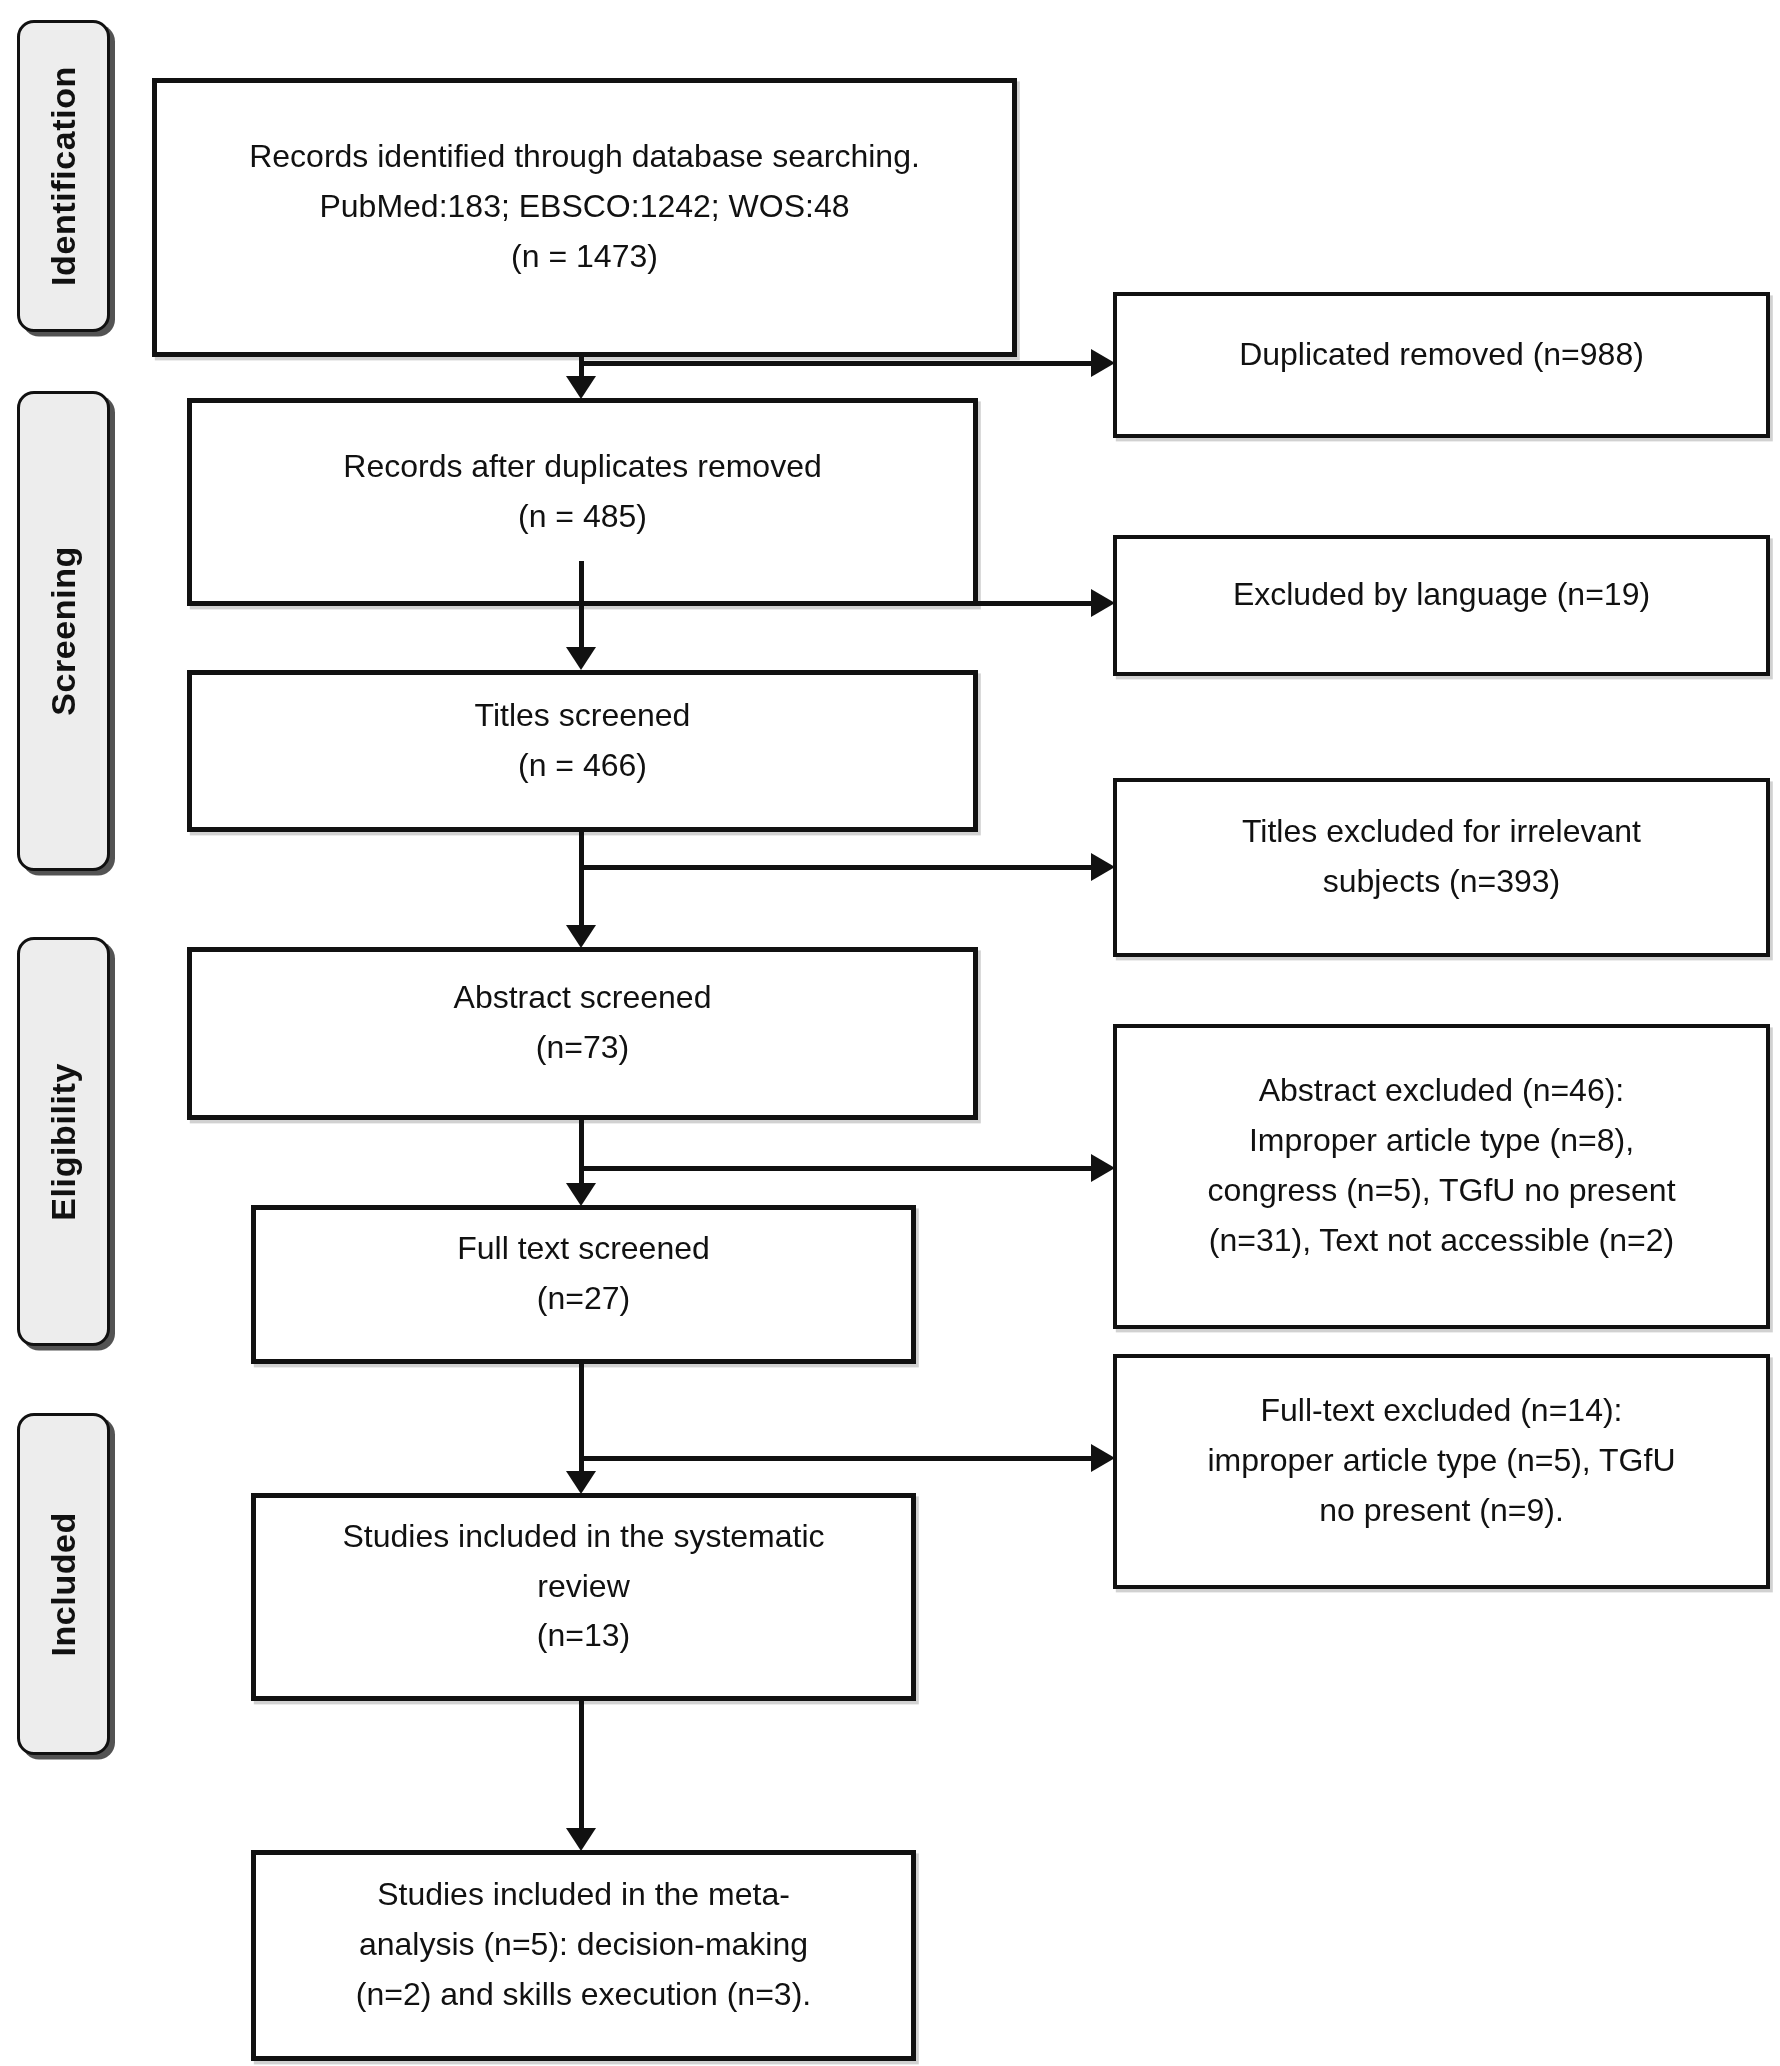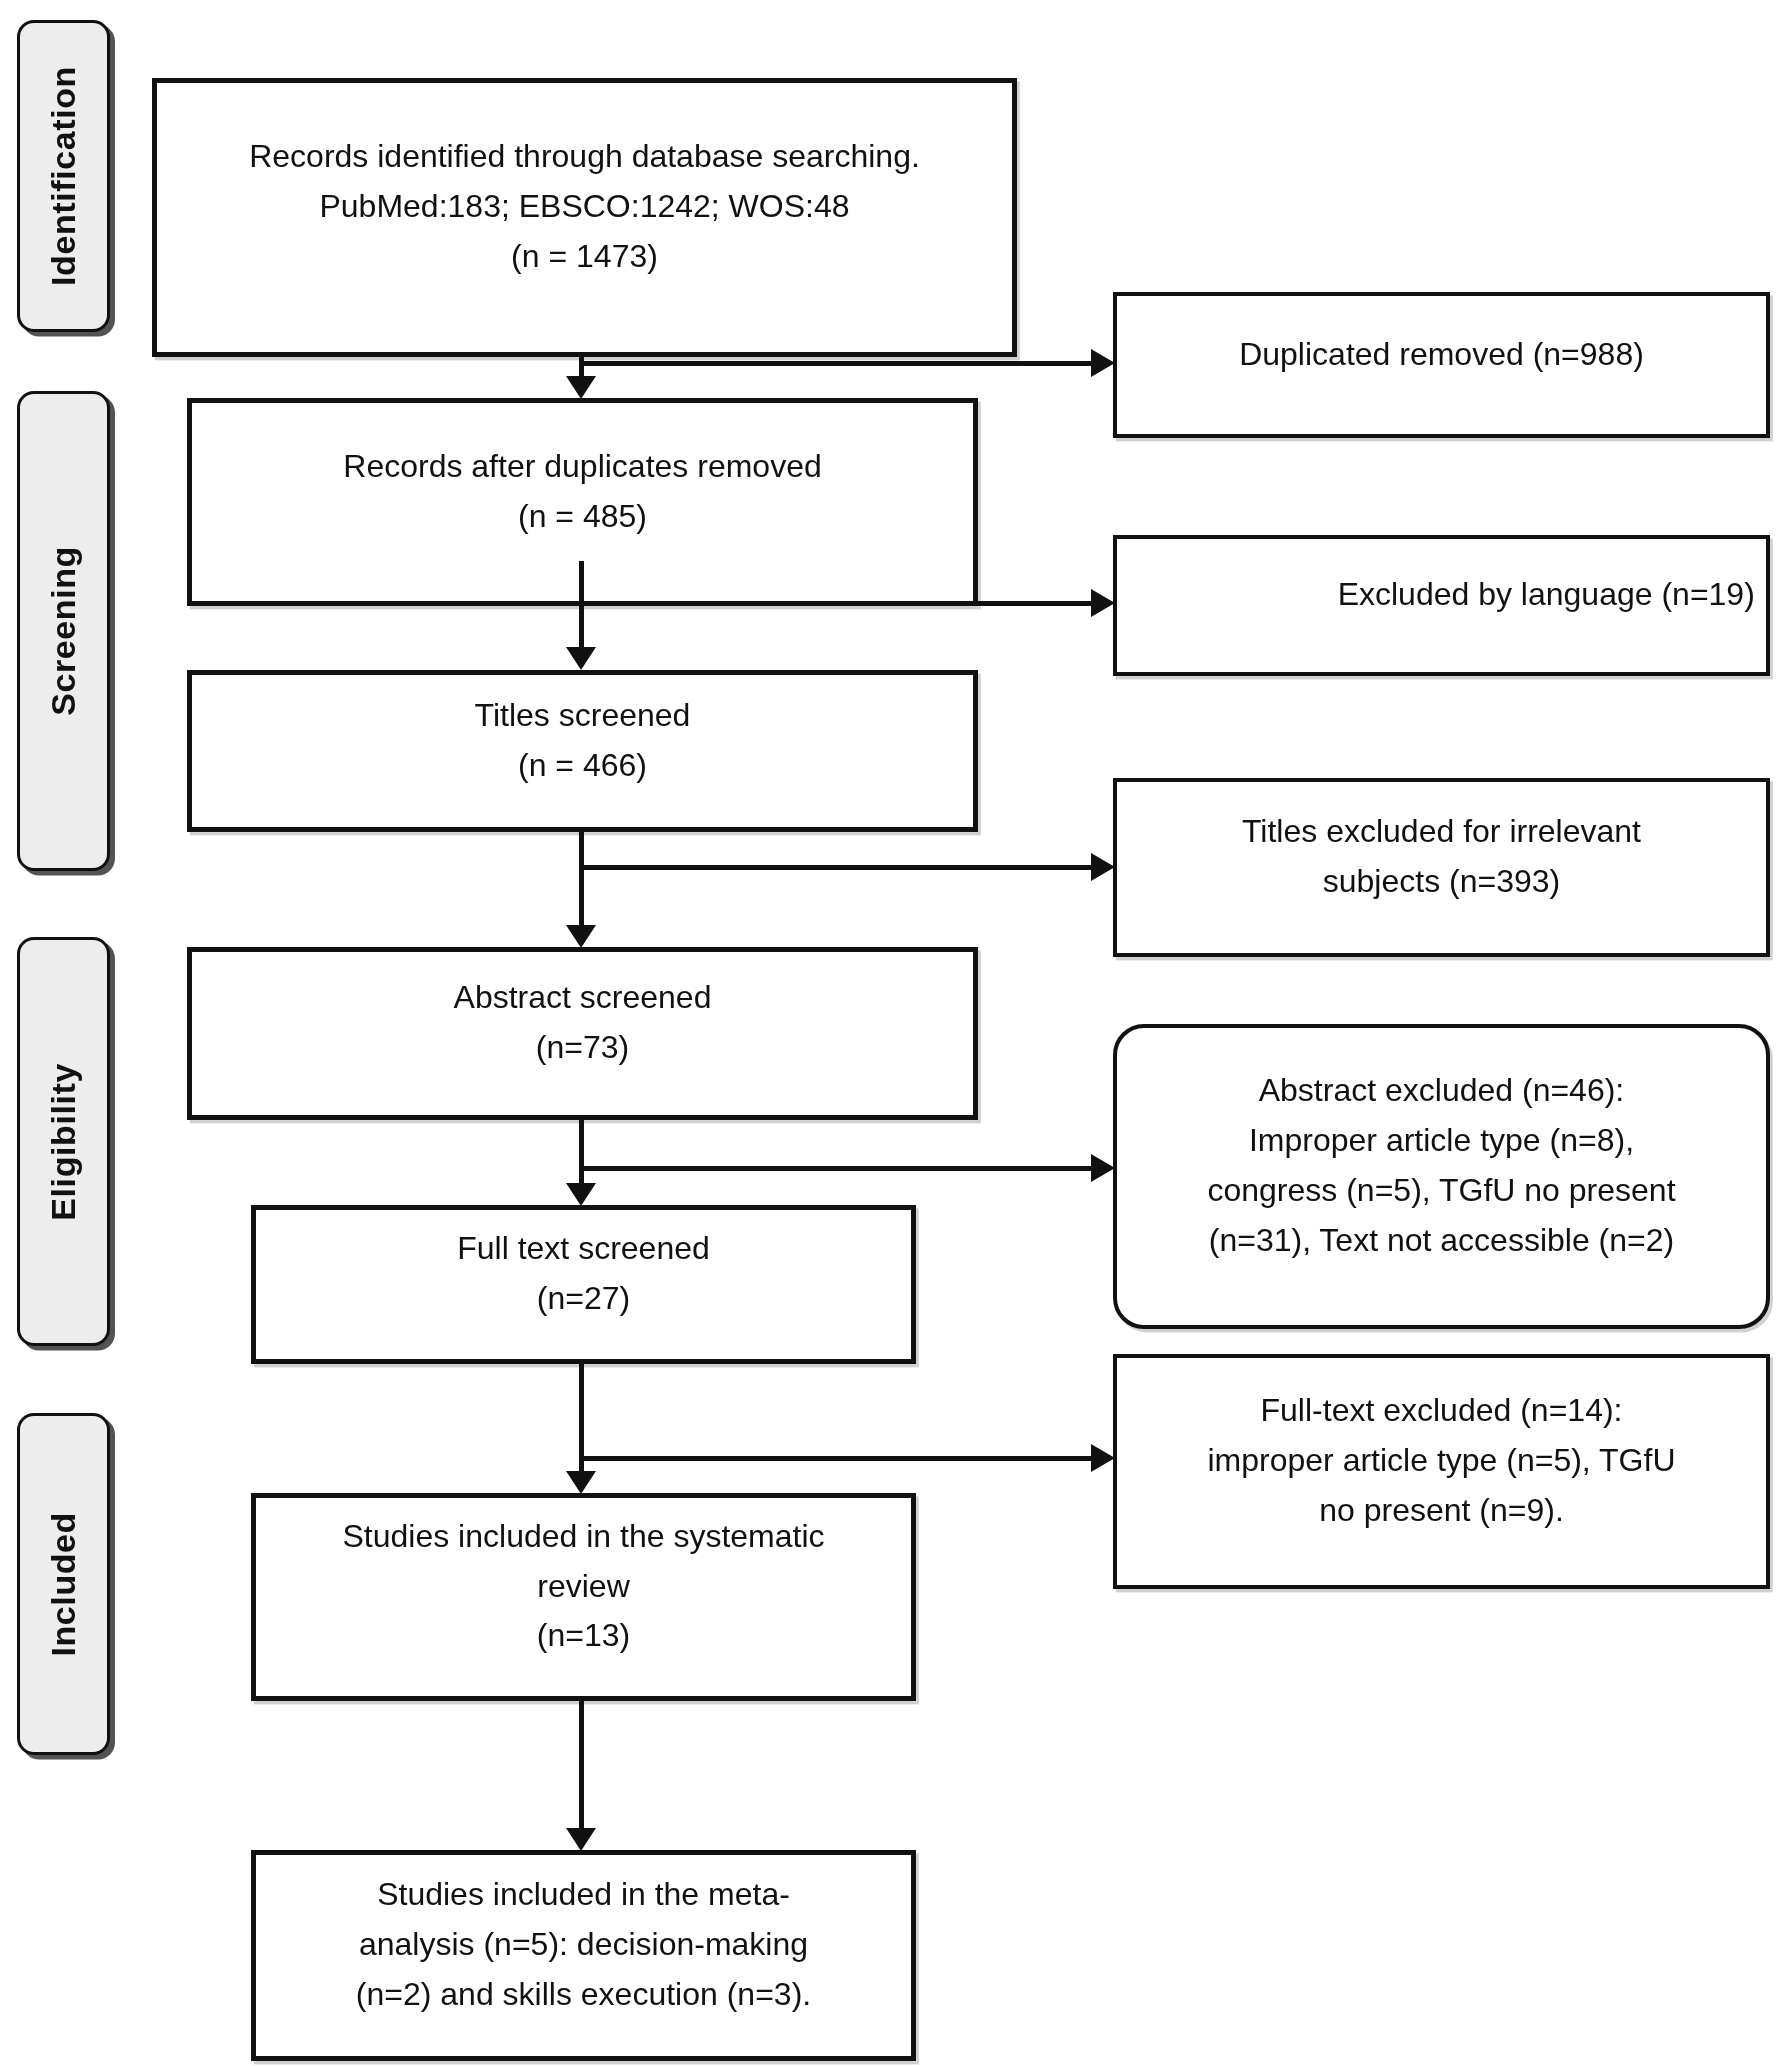--- a/index.html
+++ b/index.html
@@ -104,28 +104,28 @@
   </div>
   <div class="fbox" style="left:251px;top:1850px;width:665px;height:211px;">
     <span class="btext">Studies included in the meta-
 analysis (n=5): decision-making
 (n=2) and skills execution (n=3).</span>
   </div>
 
   <div class="fbox" style="left:1113px;top:292px;width:657px;height:146px;border-width:4.5px;">
     <span class="btext">Duplicated removed (n=988)</span>
   </div>
-  <div class="fbox" style="left:1113px;top:535px;width:657px;height:141px;border-width:4.5px;justify-content:flex-end;">
+  <div class="fbox" style="left:1113px;top:535px;width:657px;height:141px;border-width:4.5px;">
     <span class="btext">Excluded by language (n=19)</span>
   </div>
   <div class="fbox" style="left:1113px;top:778px;width:657px;height:179px;border-width:4.5px;">
     <span class="btext">Titles excluded for irrelevant
 subjects (n=393)</span>
   </div>
-  <div class="fbox" style="left:1113px;top:1024px;width:657px;height:305px;border-width:4.5px;border-radius:31px;">
+  <div class="fbox" style="left:1113px;top:1024px;width:657px;height:305px;border-width:4.5px;">
     <span class="btext">Abstract excluded (n=46):
 Improper article type (n=8),
 congress (n=5), TGfU no present
 (n=31), Text not accessible (n=2)</span>
   </div>
   <div class="fbox" style="left:1113px;top:1354px;width:657px;height:235px;border-width:4.5px;text-align:center;">
     <span class="btext">Full-text excluded (n=14):
 improper article type (n=5), TGfU
 no present (n=9).</span>
   </div>

